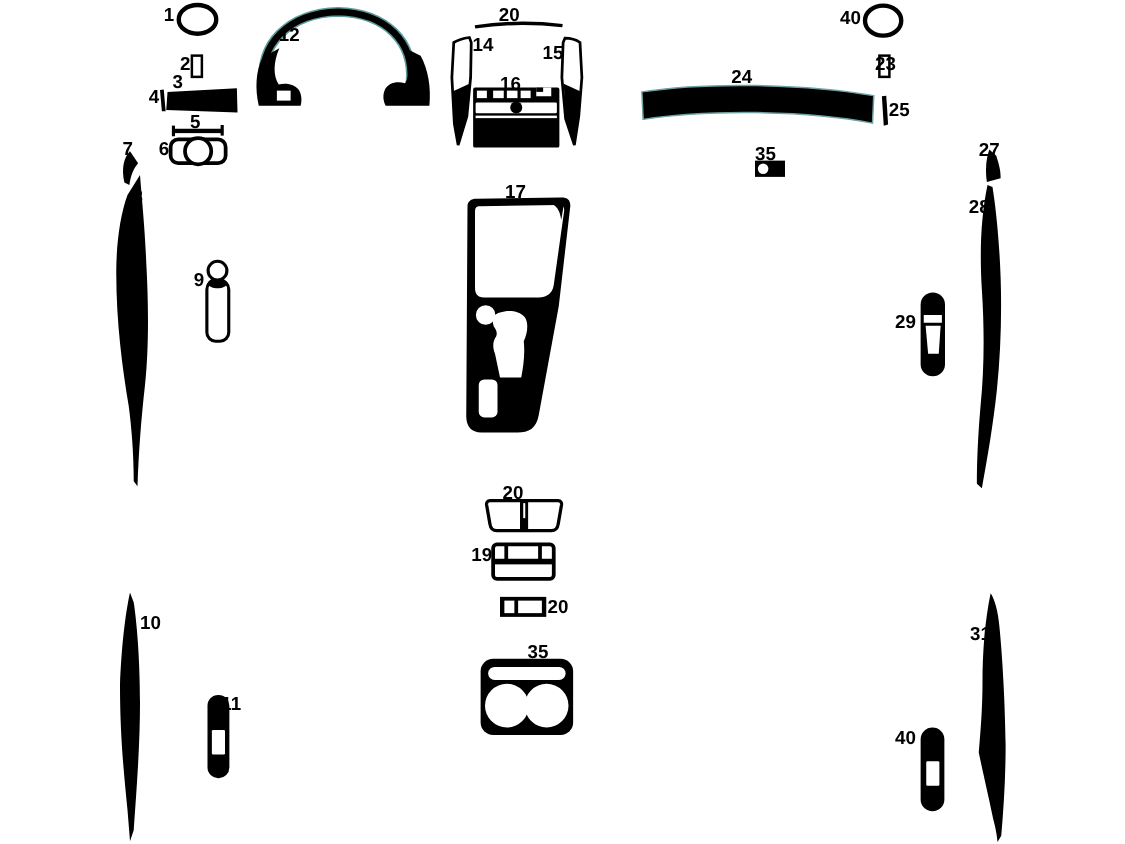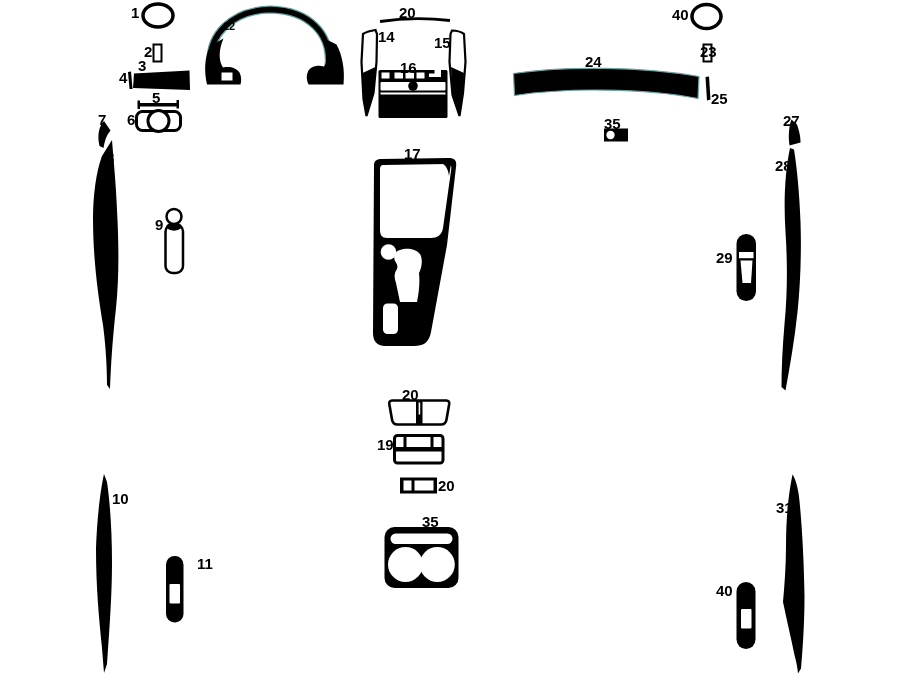--- a/index.html
+++ b/index.html
@@ -5,21 +5,21 @@
   html,body{margin:0;padding:0;background:#fff;}
   .canvas{
     position:relative;width:900px;height:675px;background:#ffffff;
     font-family:"Liberation Sans",sans-serif;overflow:hidden;
   }
   .diagram-svg{position:absolute;left:0;top:0;}
   .part-label{
     position:absolute;color:#000;font-weight:bold;font-size:15px;
     line-height:1;white-space:nowrap;user-select:none;
   }
-  .part-label.small{font-size:11px;}
+  .part-label.small{font-size:15px;}
 </style>
 </head>
 <body>
 
 <div class="canvas">
 
   <svg class="diagram-svg" width="900" height="675" viewBox="0 0 900 675">
 
     <g>
       <ellipse cx="158" cy="15.5" rx="15" ry="11.5" fill="none" stroke="#000" stroke-width="3.5"></ellipse>
@@ -204,35 +204,35 @@
   <span class="part-label" style="left:131px;top:5px">1</span>
   <span class="part-label" style="left:144px;top:44px">2</span>
   <span class="part-label" style="left:138px;top:58px">3</span>
   <span class="part-label" style="left:119px;top:70px">4</span>
   <span class="part-label" style="left:152px;top:90px">5</span>
   <span class="part-label" style="left:127px;top:112px">6</span>
   <span class="part-label" style="left:98px;top:112px">7</span>
   <span class="part-label" style="left:106px;top:150px">8</span>
   <span class="part-label" style="left:155px;top:217px">9</span>
   <span class="part-label" style="left:112px;top:491px">10</span>
-  <span class="part-label" style="left:197px;top:556px">11</span>
+  <span class="part-label" style="left:177px;top:556px">11</span>
   <span class="part-label small" style="left:223px;top:21px">12</span>
   <span class="part-label" style="left:399px;top:5px">20</span>
   <span class="part-label" style="left:378px;top:29px">14</span>
   <span class="part-label" style="left:434px;top:35px">15</span>
   <span class="part-label" style="left:400px;top:60px">16</span>
   <span class="part-label" style="left:404px;top:146px">17</span>
   <span class="part-label" style="left:402px;top:387px">20</span>
   <span class="part-label" style="left:377px;top:437px">19</span>
   <span class="part-label" style="left:438px;top:478px">20</span>
   <span class="part-label" style="left:422px;top:514px">35</span>
   <span class="part-label" style="left:672px;top:7px">40</span>
   <span class="part-label" style="left:700px;top:44px">23</span>
   <span class="part-label" style="left:585px;top:54px">24</span>
-  <span class="part-label" style="left:711px;top:91px">25</span>
+  <span class="part-label" style="left:711px;top:81px">25</span>
   <span class="part-label" style="left:604px;top:116px">35</span>
   <span class="part-label" style="left:783px;top:113px">27</span>
   <span class="part-label" style="left:775px;top:158px">28</span>
   <span class="part-label" style="left:716px;top:250px">29</span>
   <span class="part-label" style="left:716px;top:583px">40</span>
   <span class="part-label" style="left:776px;top:500px">31</span>
 
 </div>
 
 </body></html>

